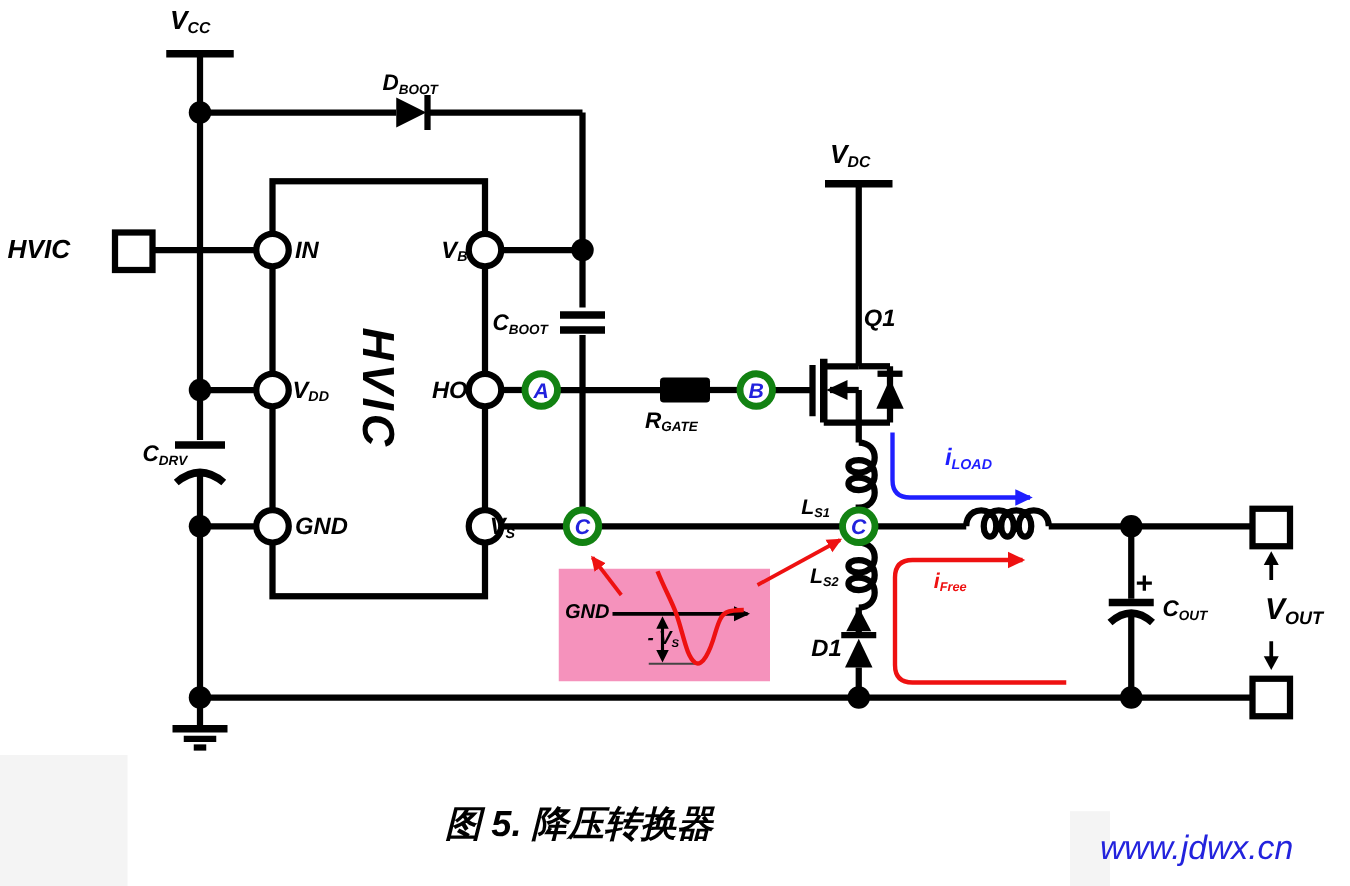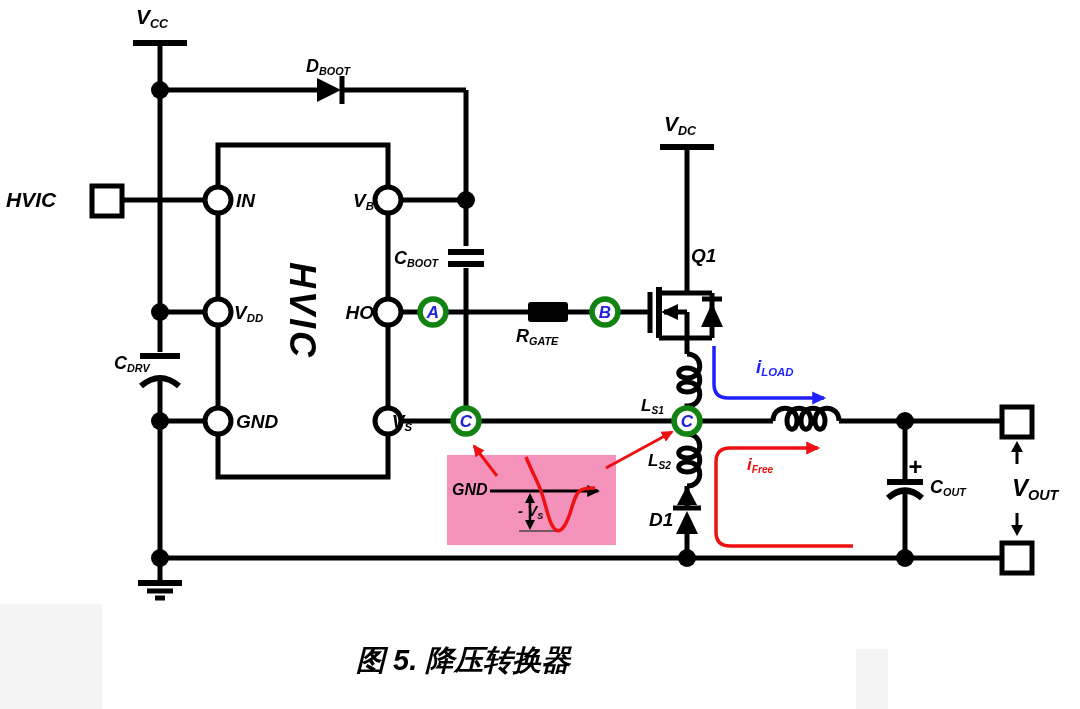--- a/index.html
+++ b/index.html
@@ -216,14 +216,15 @@
 
   <div class="node-letter" style="left:420px;top:304px;">A</div>
   <div class="node-letter" style="left:592px;top:304px;">B</div>
   <div class="node-letter" style="left:453px;top:413px;">C</div>
   <div class="node-letter" style="left:674px;top:413px;">C</div>
 
   <div class="lbl" style="left:452px;top:482px;font-size:16px;">GND</div>
   <div class="lbl" style="left:494px;top:503px;font-size:15px;margin-left:24px;"><span>- V</span><span class="sub">S</span></div>
 
   <div class="lbl" id="caption">图 5. 降压转换器</div>
+  <div class="lbl" id="watermark">www.jdwx.cn</div>
 
 </div>
 
 </body></html>

